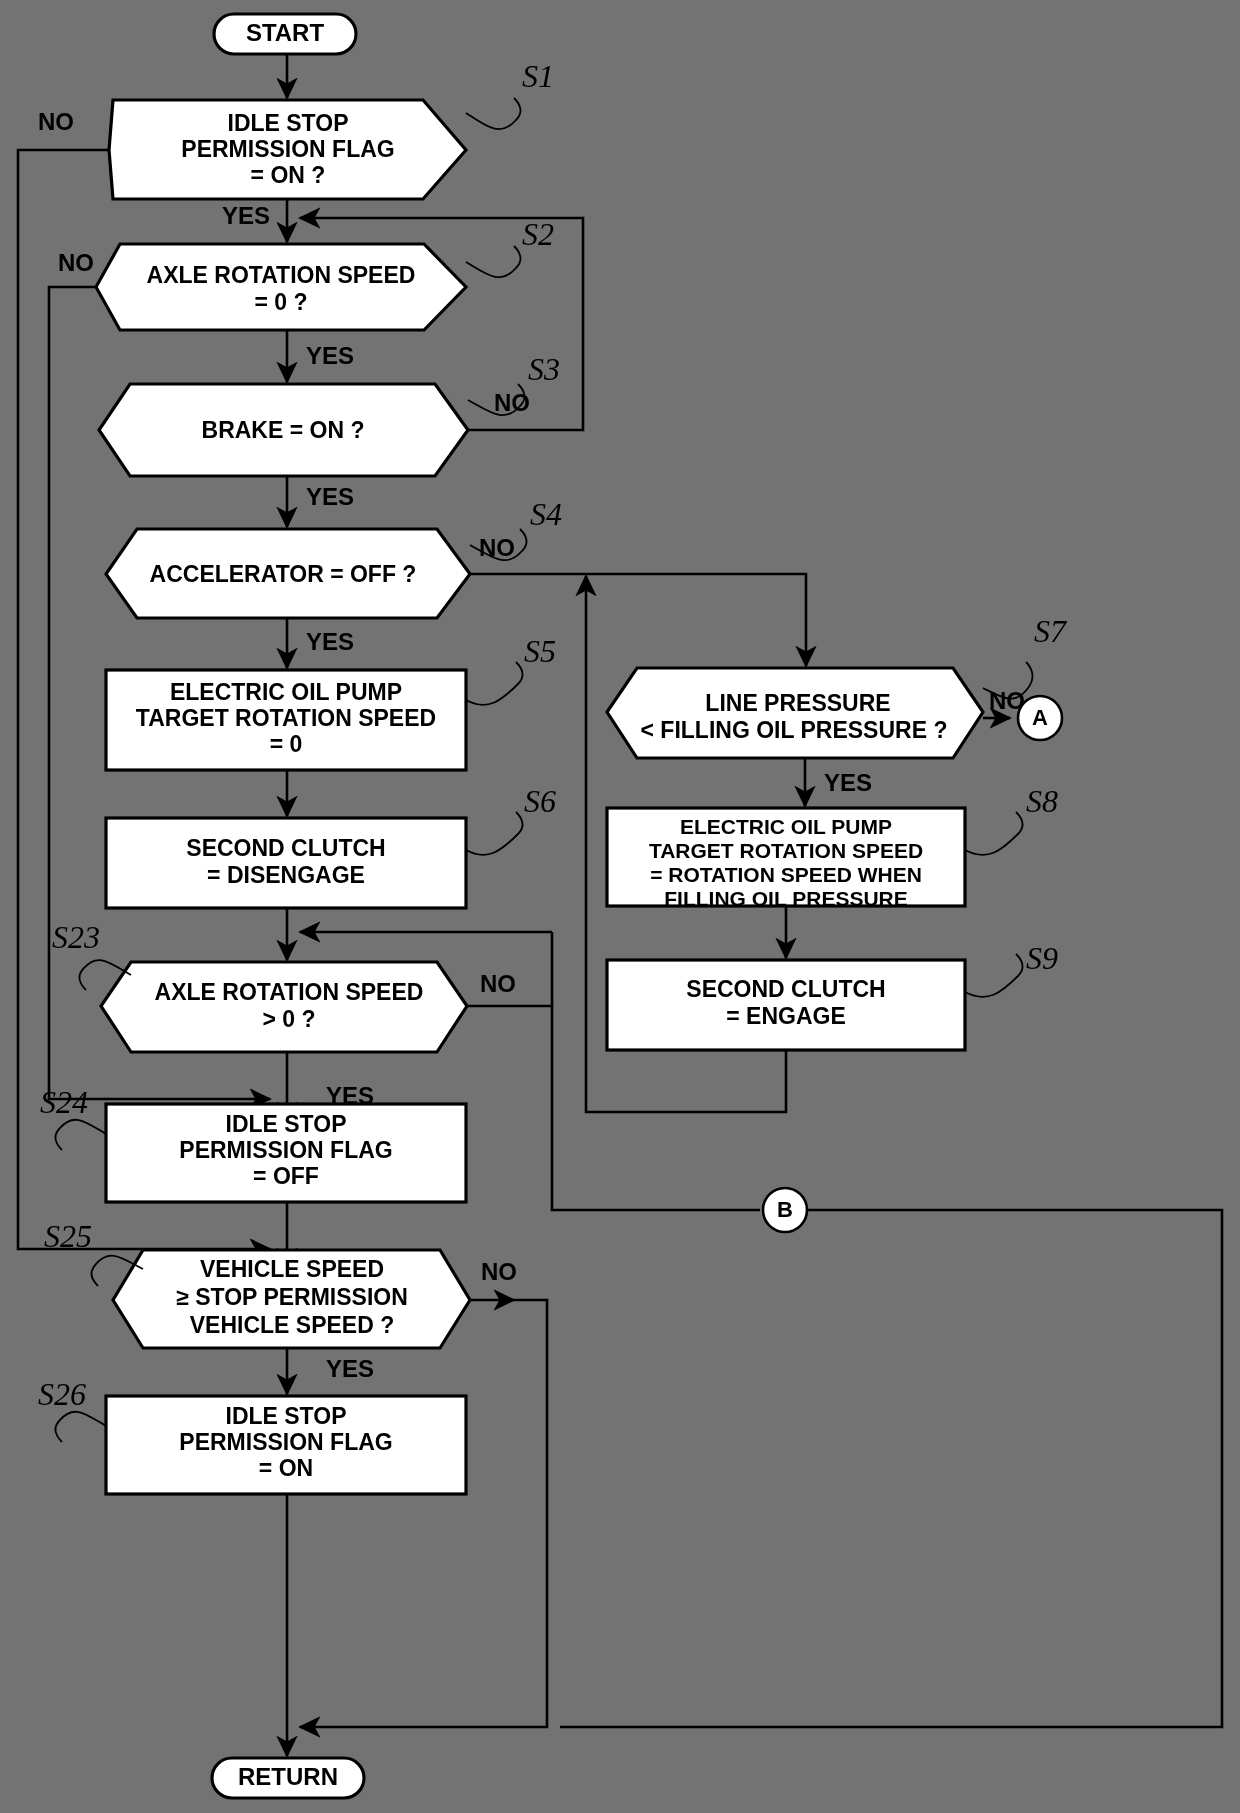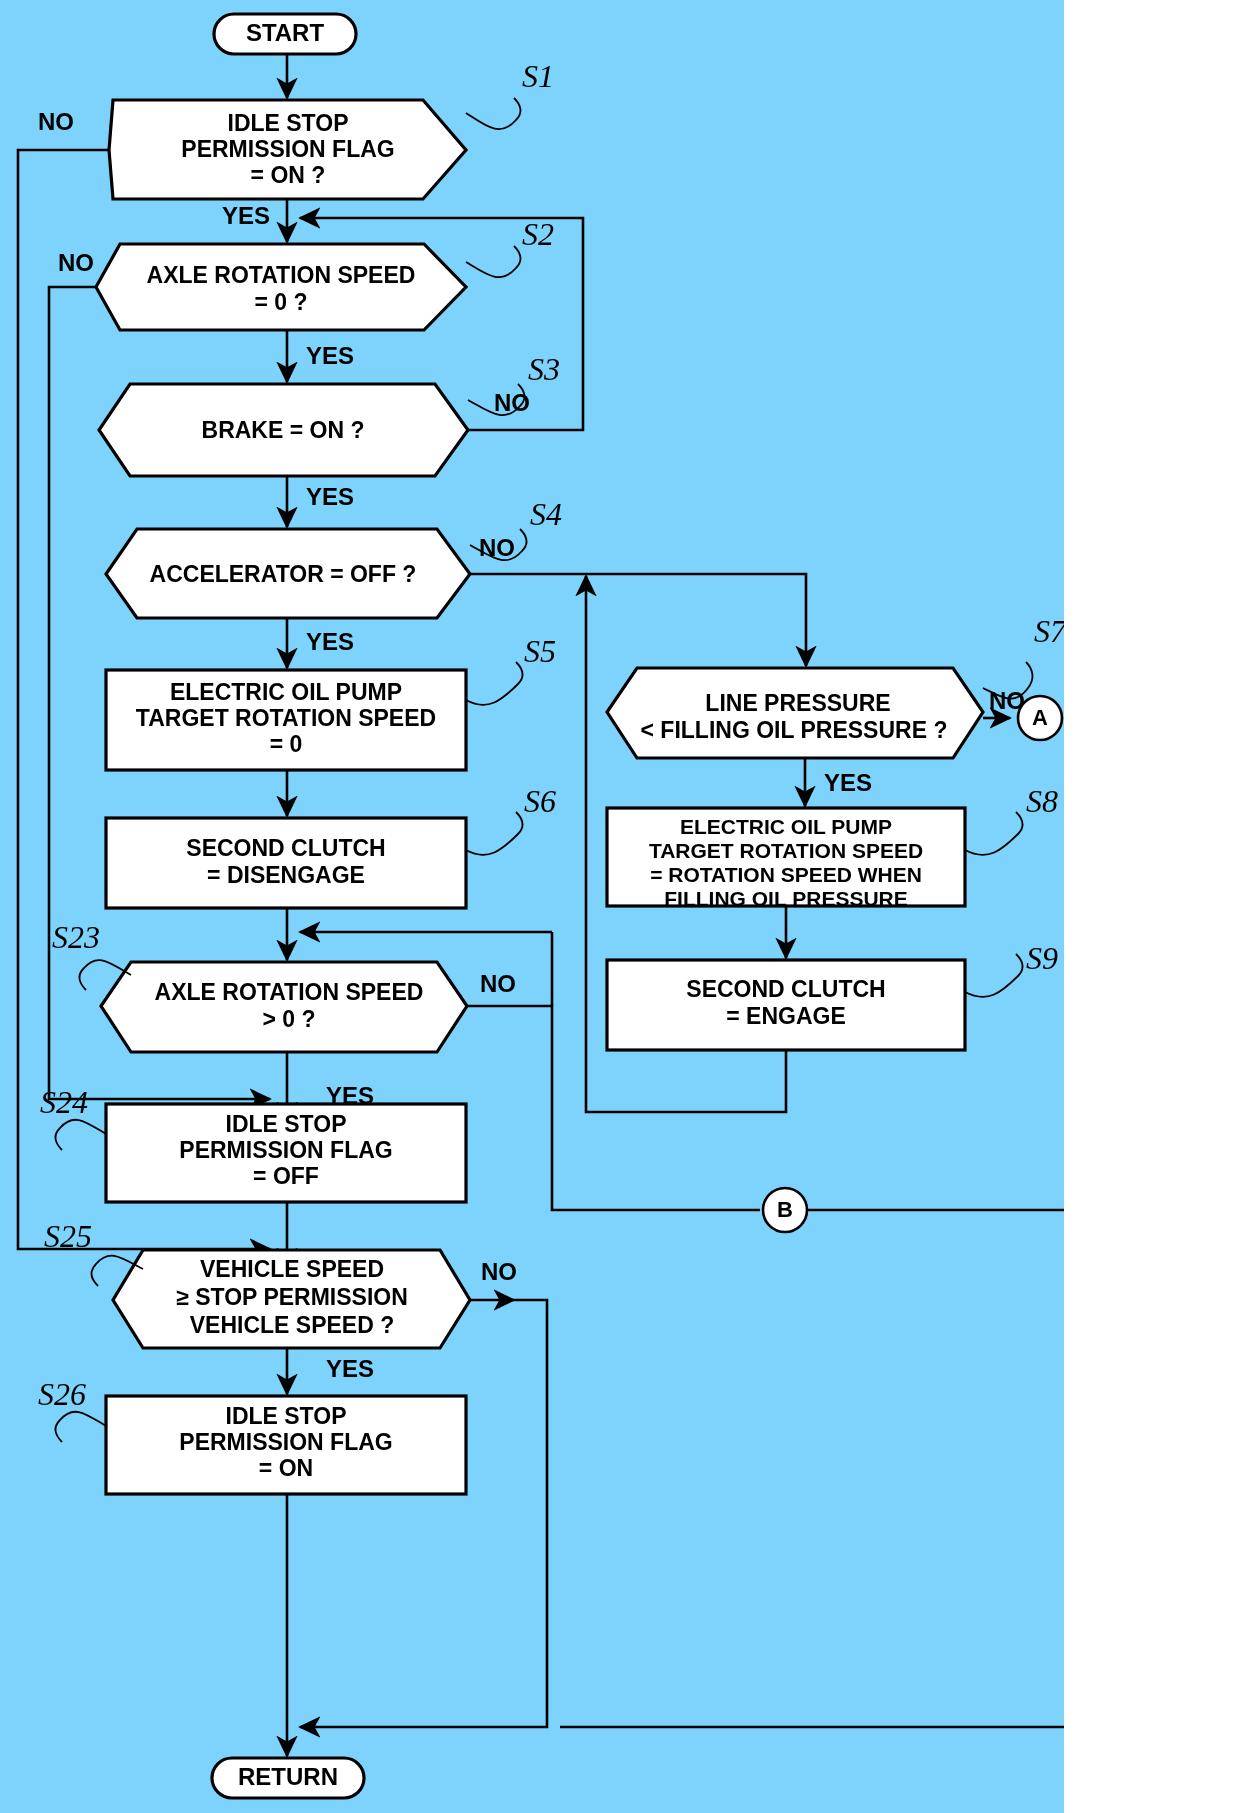--- a/index.html
+++ b/index.html
@@ -5,23 +5,23 @@
   html, body {
     margin: 0;
     padding: 0;
     background: #ffffff;
   }
   body {
     font-family: "Liberation Sans", sans-serif;
   }
   #flow-root {
     position: relative;
-    width: 1064px;
+    width: 1240px;
     height: 1813px;
-    background: #7dd3fc;
+    background: #737373;
     overflow: hidden;
   }
   svg#flow-svg {
     display: block;
     width: 1240px;
     height: 1813px;
   }
   .shape-stroke {
     fill: #ffffff;
     stroke: #000000;

